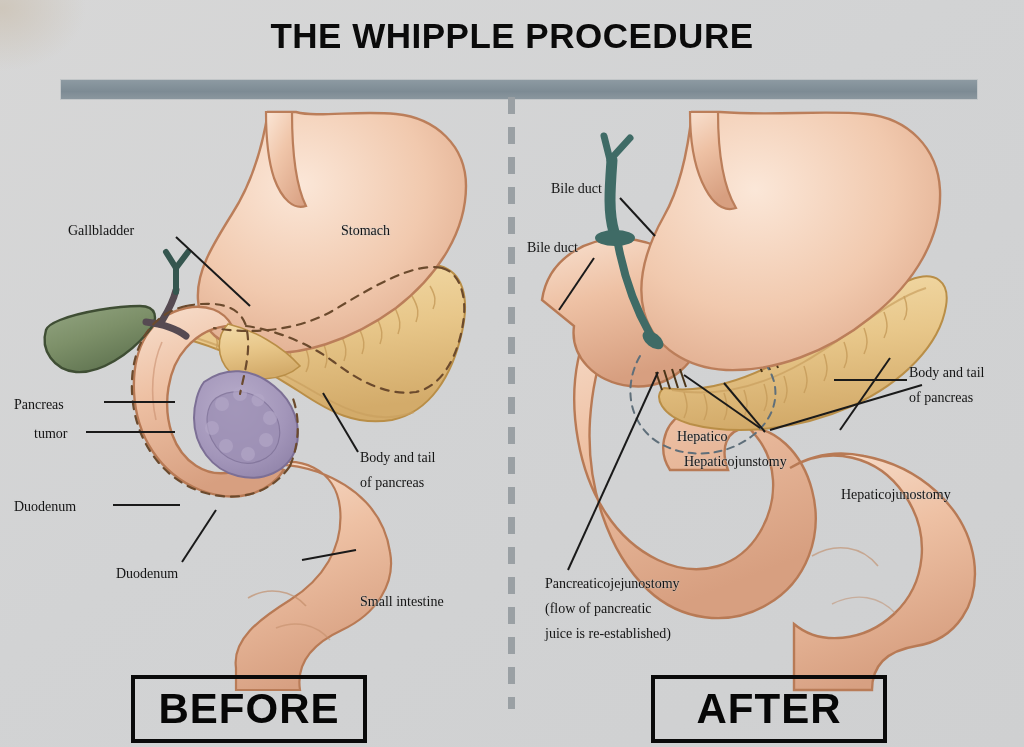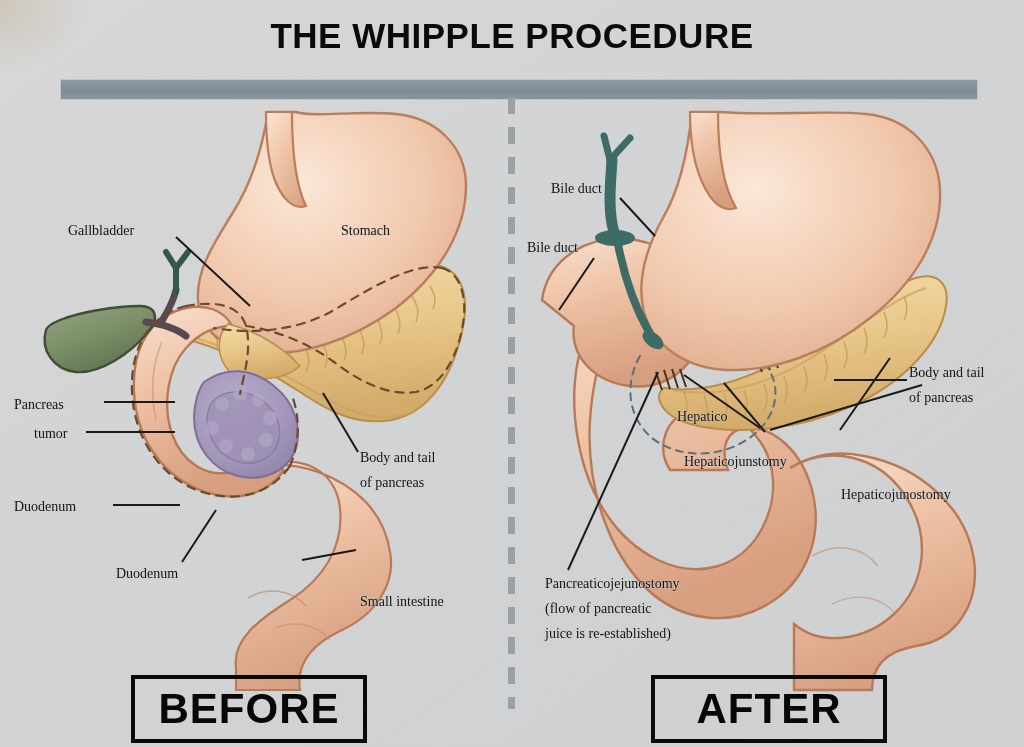--- a/index.html
+++ b/index.html
@@ -457,21 +457,21 @@
   <div class="label" style="left:14px;  top:494px;">Duodenum</div>
   <div class="label" style="left:116px; top:561px;">Duodenum</div>
   <div class="label" style="left:360px; top:445px;">Body and tail
 of pancreas</div>
   <div class="label" style="left:360px; top:541px;margin-top:48px;">Small intestine</div>
 
   <div class="label" style="left:551px; top:176px;">Bile duct</div>
   <div class="label" style="left:527px; top:235px;">Bile duct</div>
   <div class="label" style="left:909px; top:360px;">Body and tail
 of pancreas</div>
-  <div class="label" style="left:677px; top:404px;">Hepatico</div>
+  <div class="label" style="left:677px; top:424px;">Hepatico</div>
   <div class="label" style="left:684px; top:449px;">Hepaticojunstomy</div>
   <div class="label" style="left:841px; top:482px;">Hepaticojunostomy</div>
   <div class="label" style="left:545px; top:571px;">Pancreaticojejunostomy
 (flow of pancreatic
 juice is re-established)</div>
 
   <div class="tagbox" id="tag-before">
     <span>BEFORE</span>
   </div>
   <div class="tagbox" id="tag-after">

